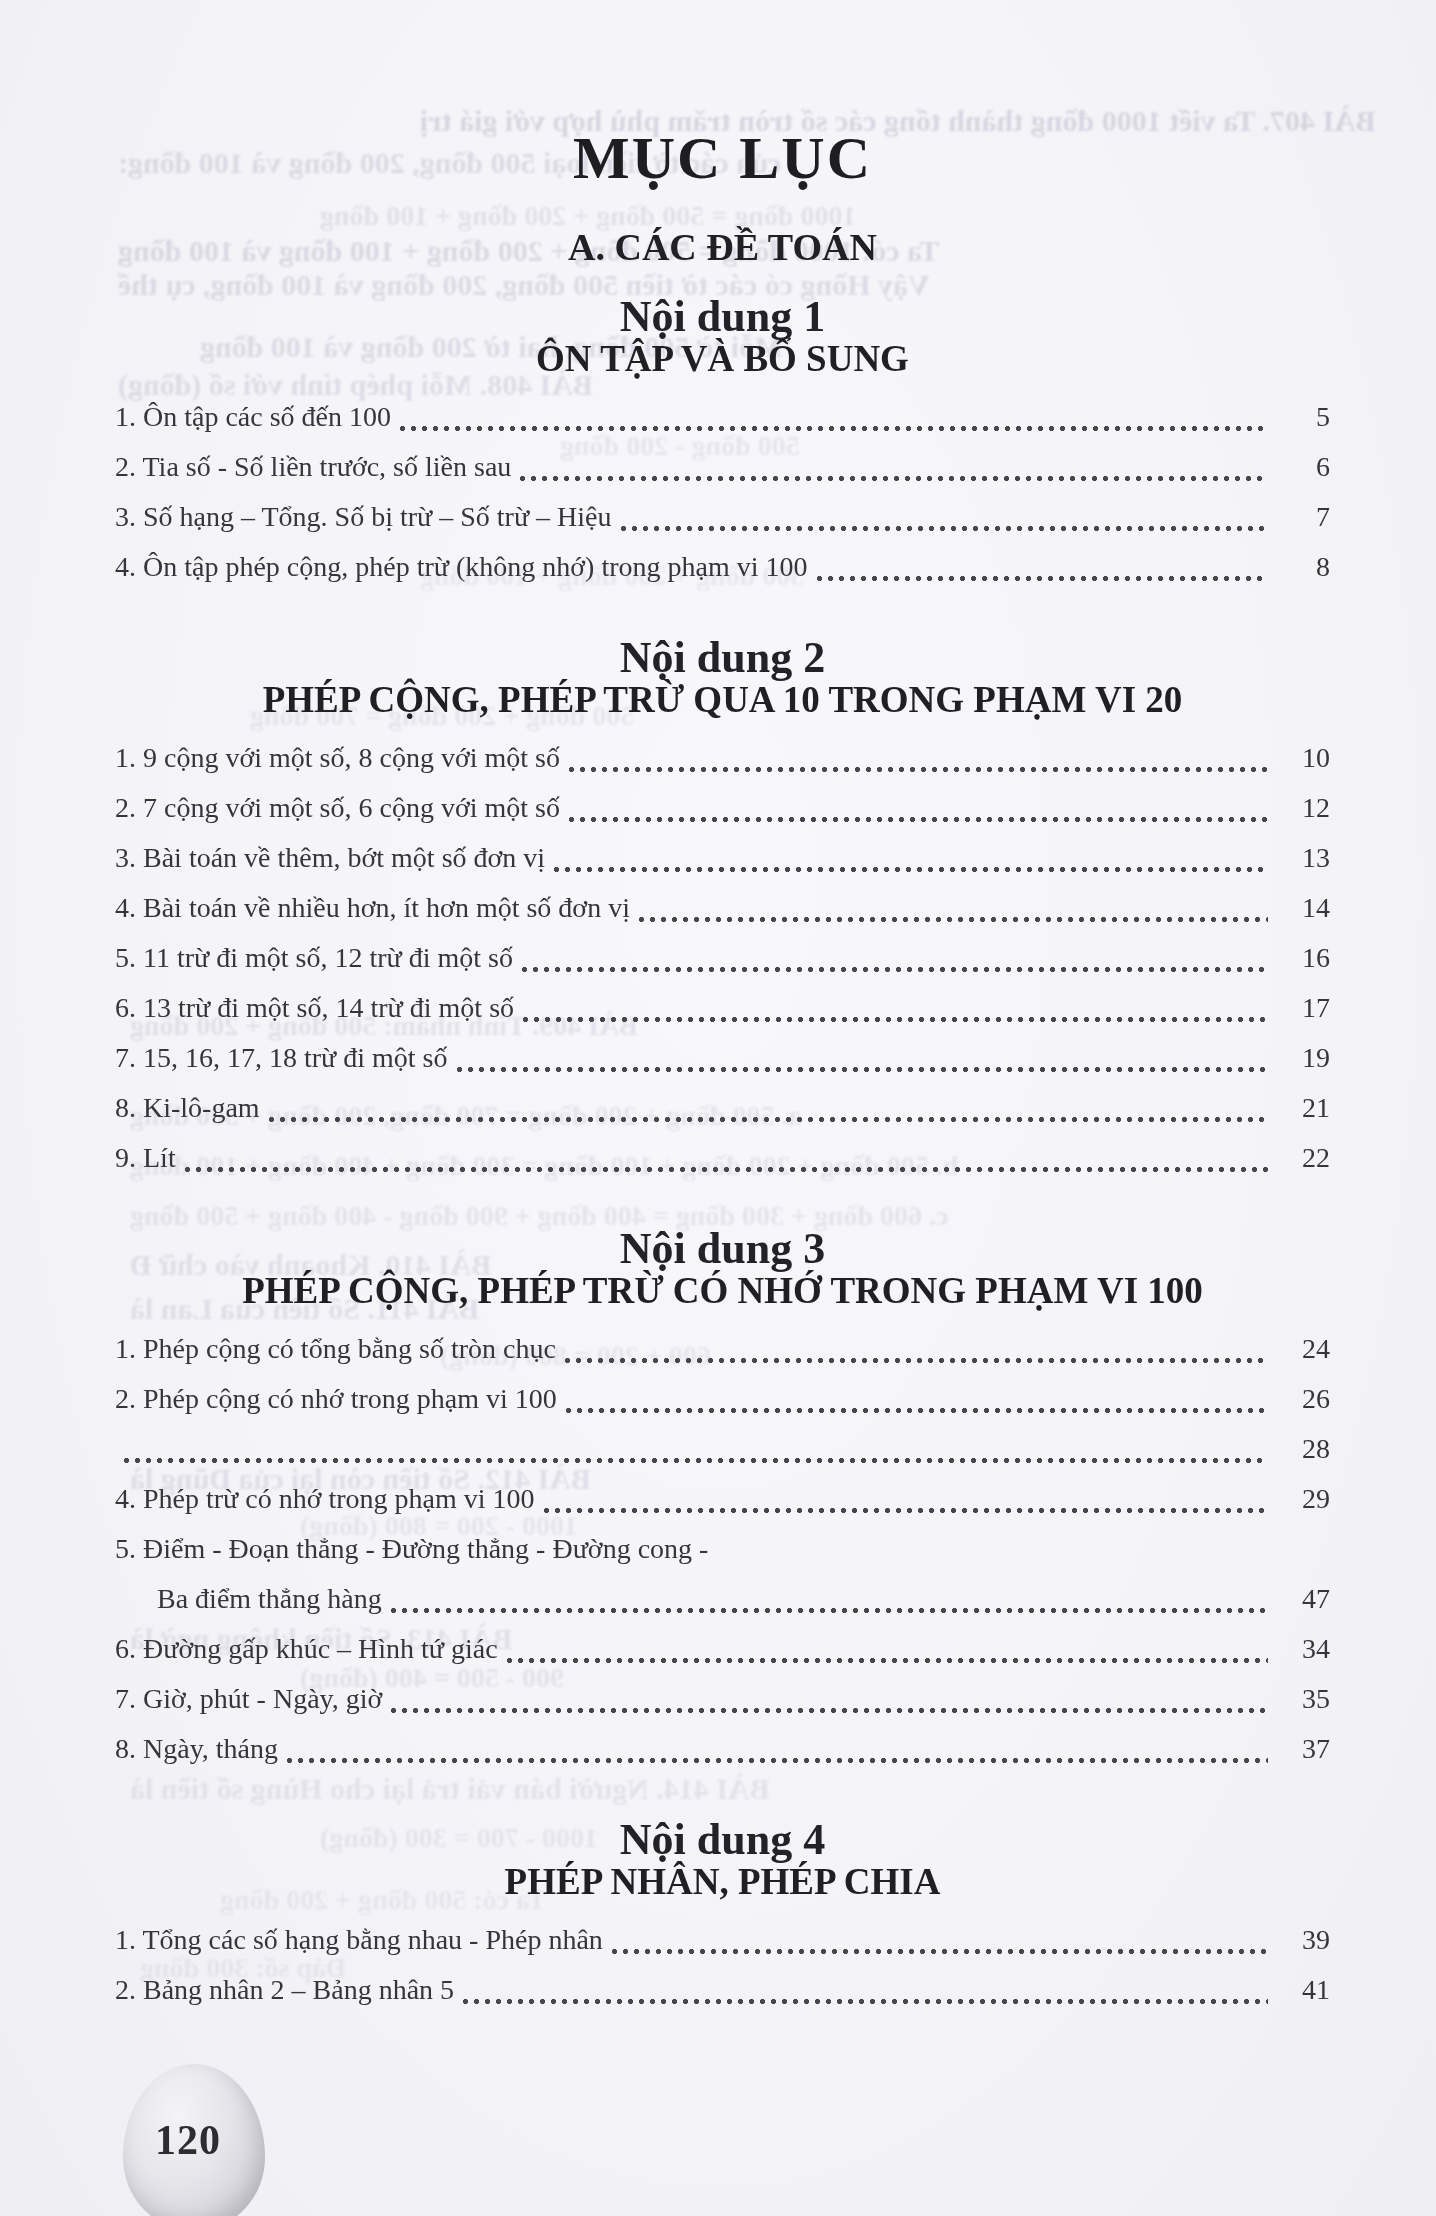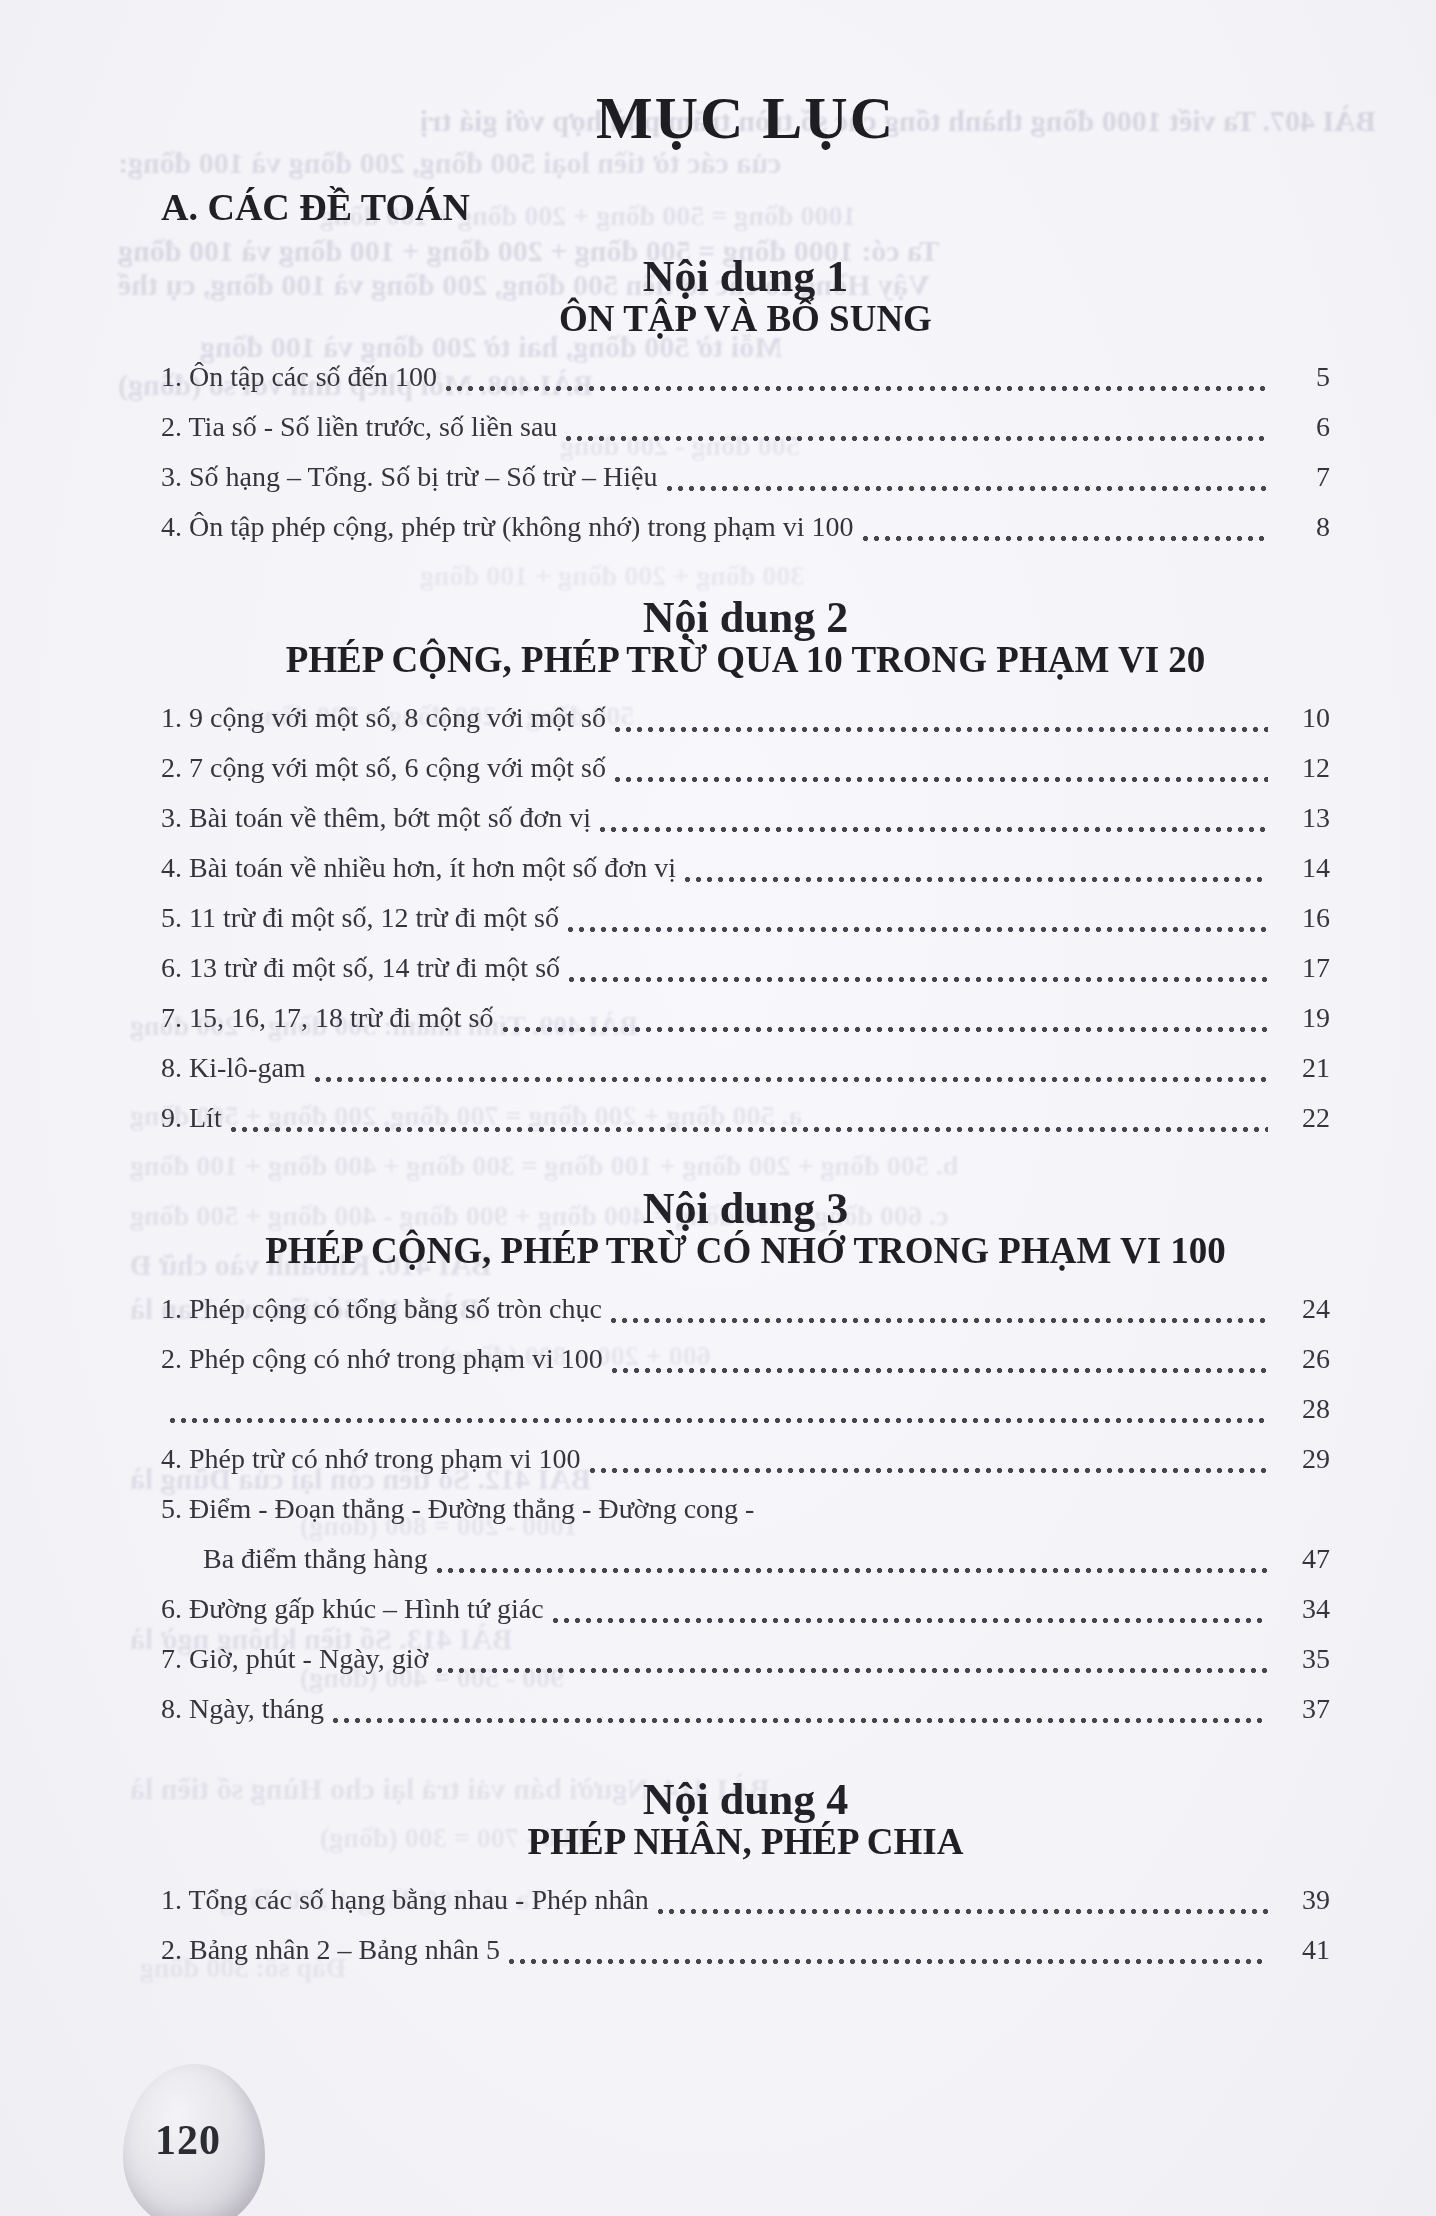--- a/index.html
+++ b/index.html
@@ -18,35 +18,34 @@
   .ghost-line{
     position:absolute;
     white-space:nowrap;
     font-weight:bold;
     color:#9592ad;
     transform:scaleX(-1);
     filter:blur(1.3px);
   }
   .content{
     position:relative;
-    padding:68px 106px 0 115px;
-    margin-left:46px;
+    padding:108px 106px 0 115px;
   }
   .toc-title{
     margin:20px 0 40px 0;
     text-align:center;
     font-size:60px;
     line-height:1;
     font-weight:bold;
     letter-spacing:2px;
     color:#1d1d22;
   }
   .part-heading{
     margin:0 0 20px 0;
-    text-align:left;
+    text-align:center;
     font-size:38px;
     line-height:1;
     font-weight:bold;
     color:#202025;
   }
   .section{margin-top:45px;}
   .section.first{margin-top:30px;}
   .kicker{
     text-align:center;
     font-size:44px;

